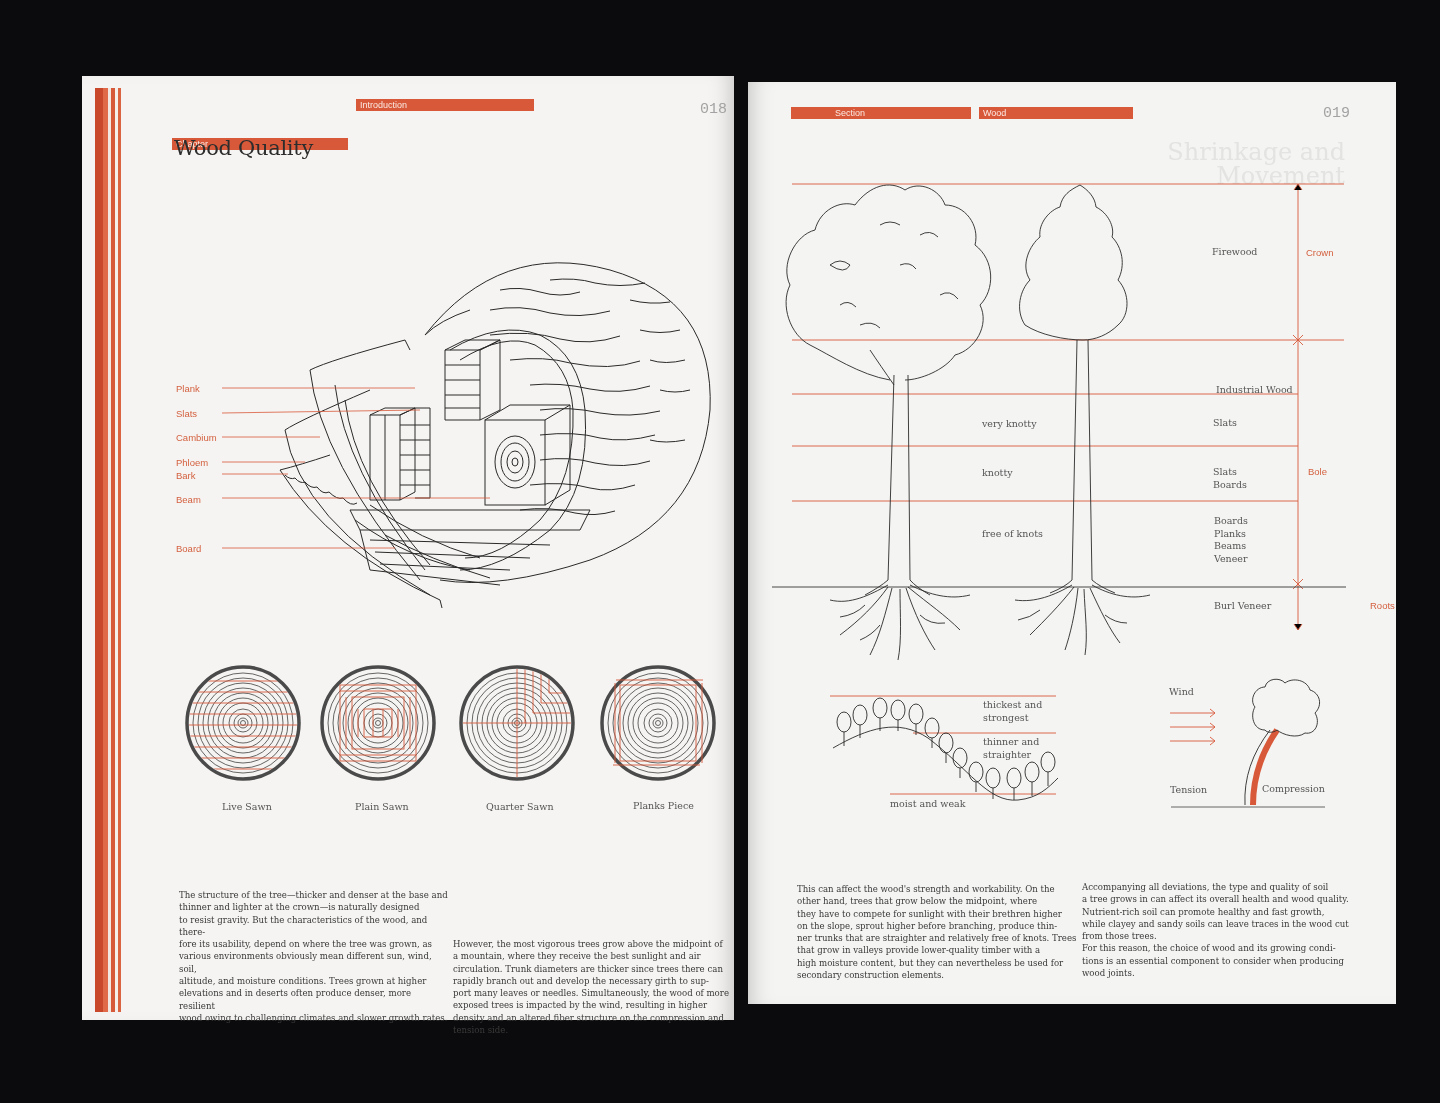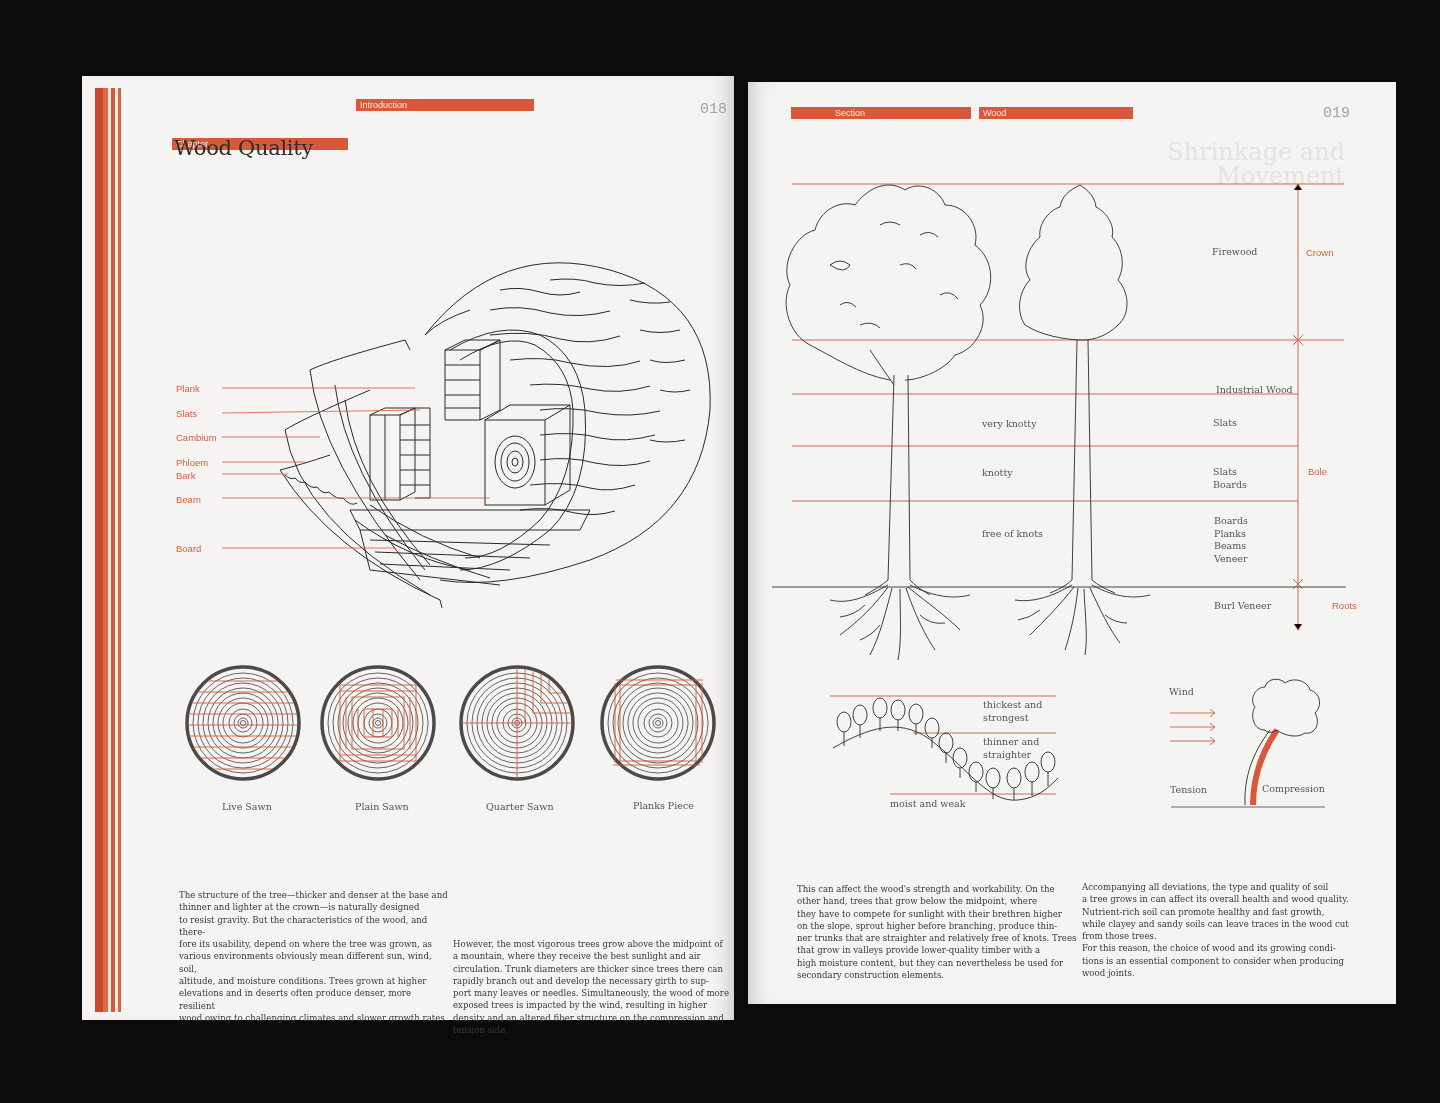--- a/index.html
+++ b/index.html
@@ -274,21 +274,21 @@
 <div class="label-gray" style="left:1213px;top:466px;white-space:pre-line;">Slats
 Boards</div>
 <div class="label-gray" style="left:1214px;top:515px;white-space:pre-line;">Boards
 Planks
 Beams
 Veneer</div>
 <div class="label-gray" style="left:1214px;top:600px;white-space:pre-line;">Burl Veneer</div>
 
 <div class="label-red" style="left:1306px;top:247px;">Crown</div>
 <div class="label-red" style="left:1308px;top:466px;">Bole</div>
-<div class="label-red" style="left:1332px;top:600px;">Roots</div>
+<div class="label-red" style="left:1370px;top:600px;">Roots</div>
 
 <svg style="left:828px;top:688px;" width="240" height="125" viewBox="0 0 240 125">
   <g stroke="#d8593a" stroke-width="0.9">
     <line x1="2" y1="8" x2="228" y2="8"></line>
     <line x1="85" y1="45" x2="228" y2="45"></line>
     <line x1="62" y1="106" x2="228" y2="106"></line>
   </g>
   <g fill="none" stroke="#2a2a2a" stroke-width="0.9">
     <path d="M5 60 C40 40 70 30 100 50 C140 80 160 115 190 112 C210 110 220 100 230 90"></path>
     <g>

